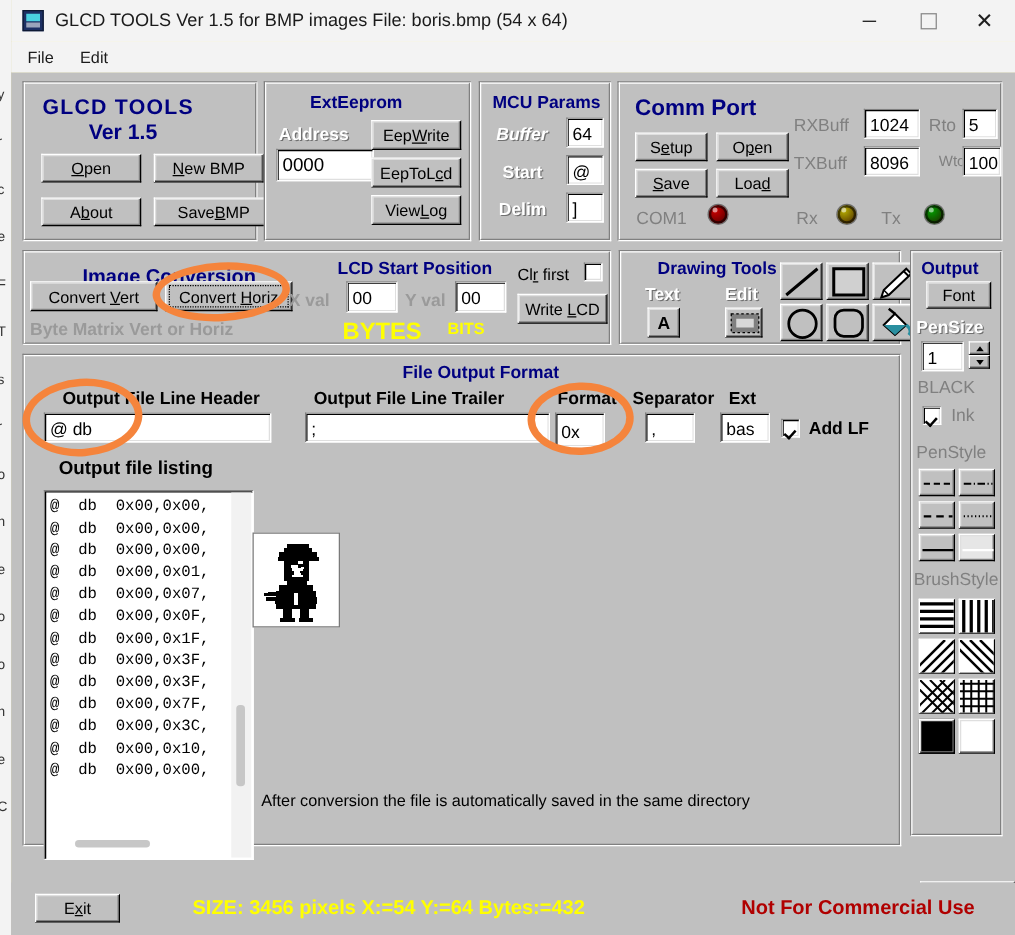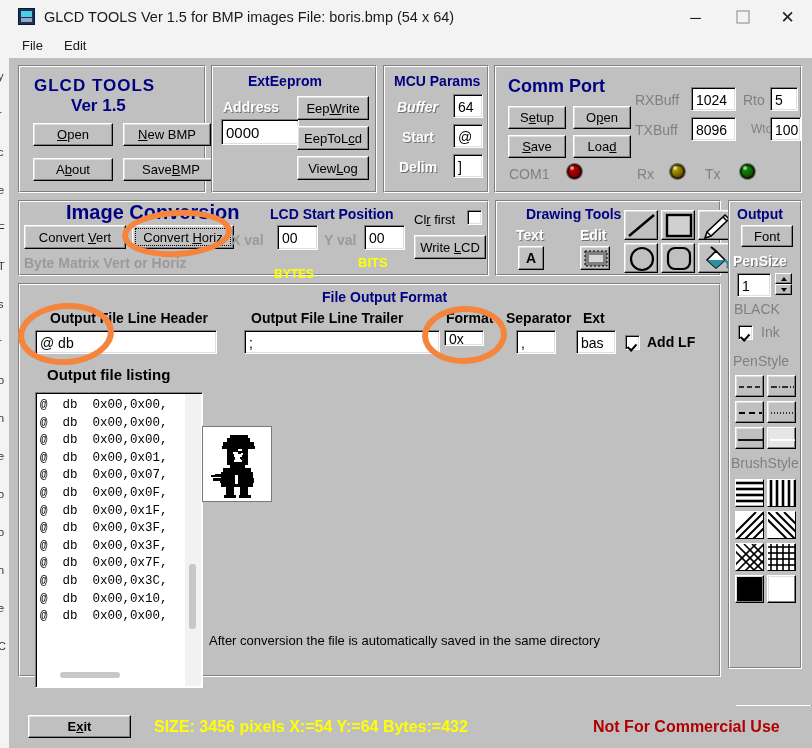--- a/index.html
+++ b/index.html
@@ -318,35 +318,35 @@
       <div class="lbl-dis" style="left:14px;top:100px;font-size:14px;">COM1</div>
       <div class="led" id="led-port" style="left: 72px; top: 98px; background: radial-gradient(circle at 35% 30%, rgb(204, 0, 0), rgb(42, 0, 0) 115%) rgb(204, 0, 0);"></div>
       <div class="lbl-dis" style="left:142px;top:100px;font-size:14px;">Rx</div>
       <div class="led" id="led-rx" style="left: 175px; top: 98px; background: radial-gradient(circle at 35% 30%, rgb(184, 176, 0), rgb(42, 0, 0) 115%) rgb(184, 176, 0);"></div>
       <div class="lbl-dis" style="left:210px;top:100px;font-size:14px;">Tx</div>
       <div class="led" id="led-tx" style="left: 245px; top: 98px; background: radial-gradient(circle at 35% 30%, rgb(0, 160, 0), rgb(42, 0, 0) 115%) rgb(0, 160, 0);"></div>
     </div>
 
     <div class="group" style="left:9px;top:142px;width:471px;height:76px;">
       <div class="group-in"></div>
-      <div class="grp-title" style="left:47px;top:0;font-size:20px;">Image Conversion</div>
+      <div class="grp-title" style="left:47px;top:12px;font-size:16px;">Image Conversion</div>
       <div class="btn focus" style="left:113px;top:24px;width:102px;height:24px;">
         <span>Convert <u>H</u>oriz</span>
       </div>
       <div class="btn" style="left:5px;top:24px;width:102px;height:24px;">
         <span>Convert <u>V</u>ert</span>
       </div>
       <div class="lbl-dis-b" style="left:5px;top:54px;font-size:14px;">Byte Matrix Vert or Horiz</div>
 
       <div class="grp-title" style="left:251px;top:5px;font-size:14px;">LCD Start Position</div>
       <div class="lbl-dis-b" style="left:212px;top:31px;font-size:14px;">X val</div>
       <div class="tbox" style="left:258px;top:24px;width:41px;height:25px;font-size:14px;">00</div>
       <div class="lbl-dis-b" style="left:305px;top:31px;font-size:14px;">Y val</div>
       <div class="tbox" style="left:345px;top:24px;width:41px;height:25px;font-size:14px;">00</div>
-      <div class="lbl-yellow" style="left:255px;top:66px;font-size:12px;">BYTES</div>
+      <div class="lbl-yellow" style="left:255px;top:54px;font-size:19px;">BYTES</div>
       <div class="lbl-yellow" style="left:339px;top:54px;font-size:13px;">BITS</div>
 
       <div class="lbl" style="left:395px;top:11px;font-size:13px;">Cl<u>r</u> first</div>
       <div class="cbox" style="left:448px;top:9px;"></div>
       <div class="btn" style="left:395px;top:34px;width:72px;height:24px;">
         <span>Write <u>L</u>CD</span>
       </div>
     </div>
 
     <div class="group" style="left:486px;top:142px;width:226px;height:76px;">
@@ -551,21 +551,21 @@
       <div class="group-in"></div>
       <div class="grp-title" style="left:303px;top:5px;font-size:14px;">File Output Format</div>
 
       <div class="lbl-bold" style="left:31px;top:26px;font-size:14px;">Output File Line Header</div>
       <div class="tbox" style="left:16px;top:46px;width:182px;height:24px;font-size:14px;">@ db </div>
 
       <div class="lbl-bold" style="left:232px;top:26px;font-size:14px;">Output File Line Trailer</div>
       <div class="tbox" style="left:225px;top:46px;width:196px;height:24px;font-size:14px;">;</div>
 
       <div class="lbl-bold" style="left:427px;top:26px;font-size:14px;">Format</div>
-      <div class="tbox" style="left:425px;top:46px;width:40px;height:16px;font-size:14px;">0x</div>
+      <div class="tbox" style="left:425px;top:46px;width:40px;height:28px;font-size:14px;">0x</div>
 
       <div class="lbl-bold" style="left:487px;top:26px;font-size:14px;">Separator</div>
       <div class="tbox" style="left:497px;top:46px;width:40px;height:24px;font-size:14px;">,</div>
 
       <div class="lbl-bold" style="left:564px;top:26px;font-size:14px;">Ext</div>
       <div class="tbox" style="left:557px;top:46px;width:40px;height:24px;font-size:14px;">bas</div>
 
       <div class="cbox checked" style="left:606px;top:51px;"></div>
       <div class="lbl-bold" style="left:628px;top:50px;font-size:14px;">Add LF</div>
 
@@ -639,20 +639,20 @@
       <div class="lbl" style="left:190px;top:349px;font-size:13px;">After conversion the file is automatically saved  in the same directory</div>
     </div>
 
     <div class="annot" style="left:113px;top:152px;width:110px;height:47px;transform:rotate(-3deg);"></div>
     <div class="annot" style="left:9px;top:245px;width:96px;height:62px;transform:rotate(-4deg);"></div>
     <div class="annot" style="left:413px;top:248px;width:85px;height:58px;transform:rotate(-2deg);"></div>
 
   </div>
 
   <div id="statusbar">
-    <div class="btn" style="left:19px;top:9px;width:103px;height:23px;font-weight:bold;">
+    <div class="btn" style="left:19px;top:9px;width:68px;height:23px;">
       <span>E<u>x</u>it</span>
     </div>
     <div class="lbl-yellow" style="left:145px;top:12px;font-size:16px;">SIZE: 3456 pixels X:=54 Y:=64 Bytes:=432</div>
     <div style="position:absolute;left:584px;top:12px;font-size:16px;font-weight:bold;color:#b00000;white-space:nowrap;">Not For Commercial Use</div>
   </div>
 
 </div>
 
 </body></html>

